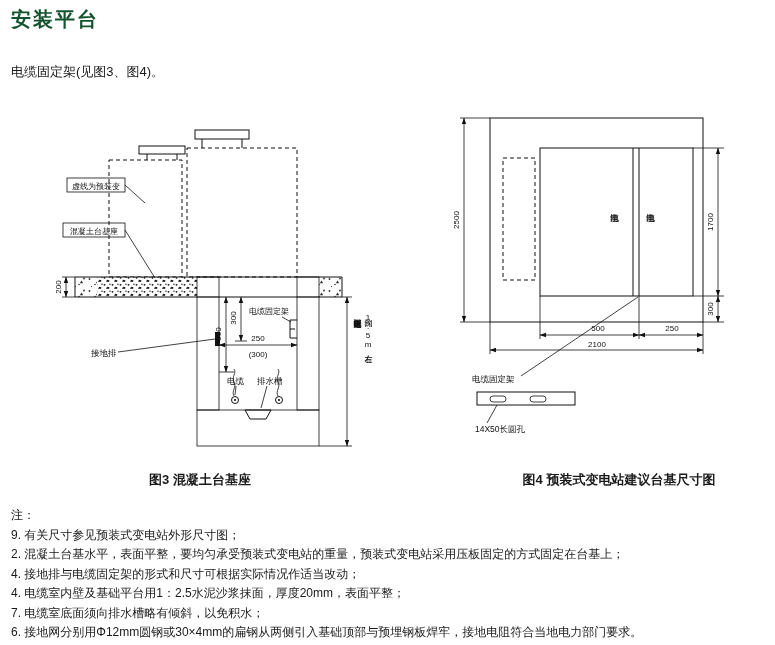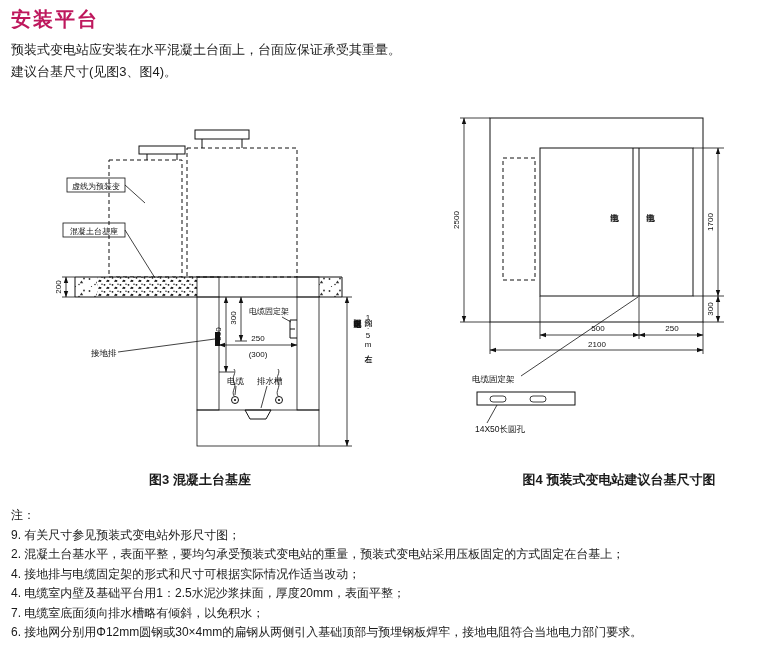--- a/index.html
+++ b/index.html
@@ -40,23 +40,22 @@
   .dash { stroke: #111; stroke-width: 1;   fill: none; stroke-dasharray: 4 3; }
   .dim line { stroke: #111; stroke-width: 0.8; fill: none; }
   .dim text { stroke: none; }
   .vtext { writing-mode: vertical-rl; text-orientation: upright; }
 </style>
 </head>
 <body>
 
 <div class="page">
 
-  <div class="title" style="color: #be185d;">安装平台</div>
-  <div class="intro-1">预装式变电站应安装在水平混凝土台面上，台面应保证承受其重量。</div>
-  <div class="intro-2">建议台基尺寸(见图3、图4)。</div>
+  <div class="title" style="color: #14532d;">安装平台</div>
+  <div class="intro-2">电缆固定架(见图3、图4)。</div>
 
   <svg class="fig3-svg" width="345" height="362" viewBox="0 0 345 362">
     <defs>
       <marker id="arr3" viewBox="0 0 7 7" refX="6.3" refY="3.5" markerWidth="7" markerHeight="7" orient="auto-start-reverse" markerUnits="userSpaceOnUse">
         <path d="M0 1.2 L6.6 3.5 L0 5.8 z" fill="#111"></path>
       </marker>
       <pattern id="brick3" width="14" height="10" patternUnits="userSpaceOnUse">
         <rect width="14" height="10" fill="#fff"></rect>
         <path d="M0 0.5 H14 M0 5.5 H14 M4.5 0.5 V5.5 M10.5 5.5 V10" stroke="#555" stroke-width="0.8" fill="none"></path>
       </pattern>

